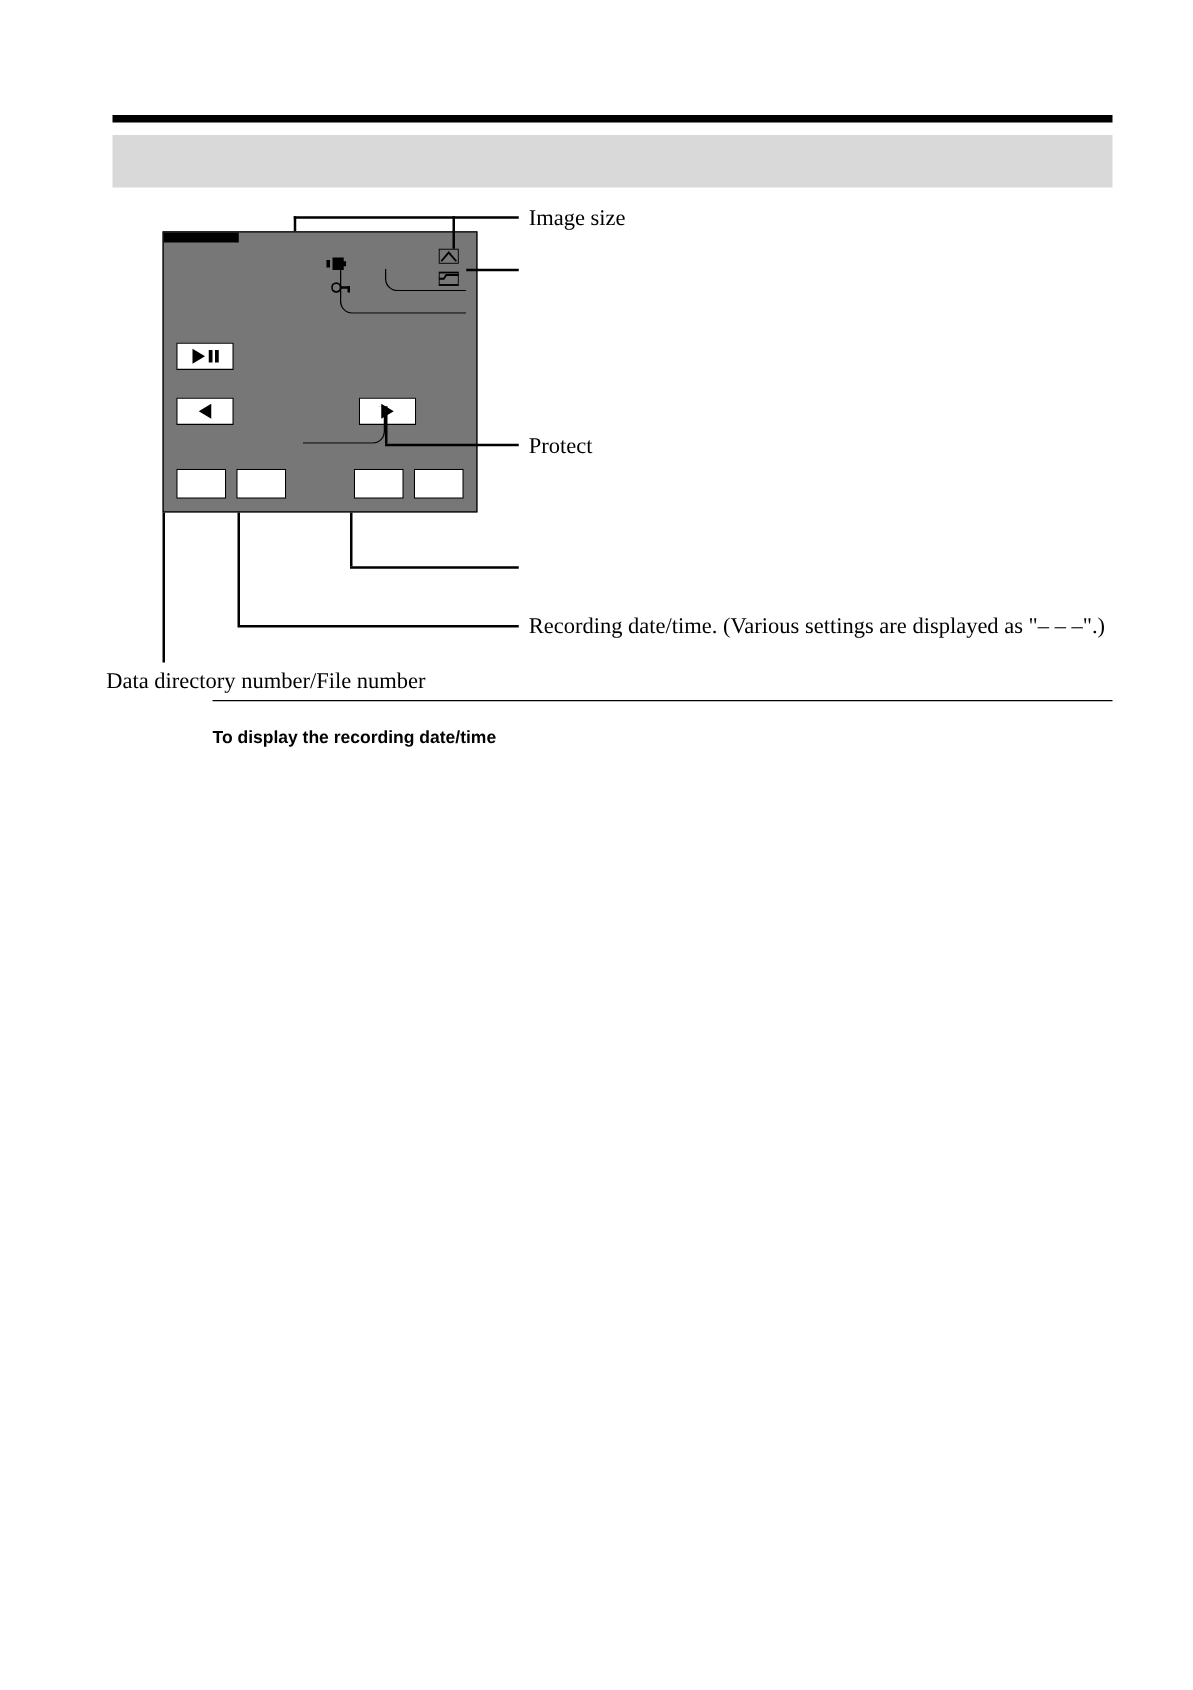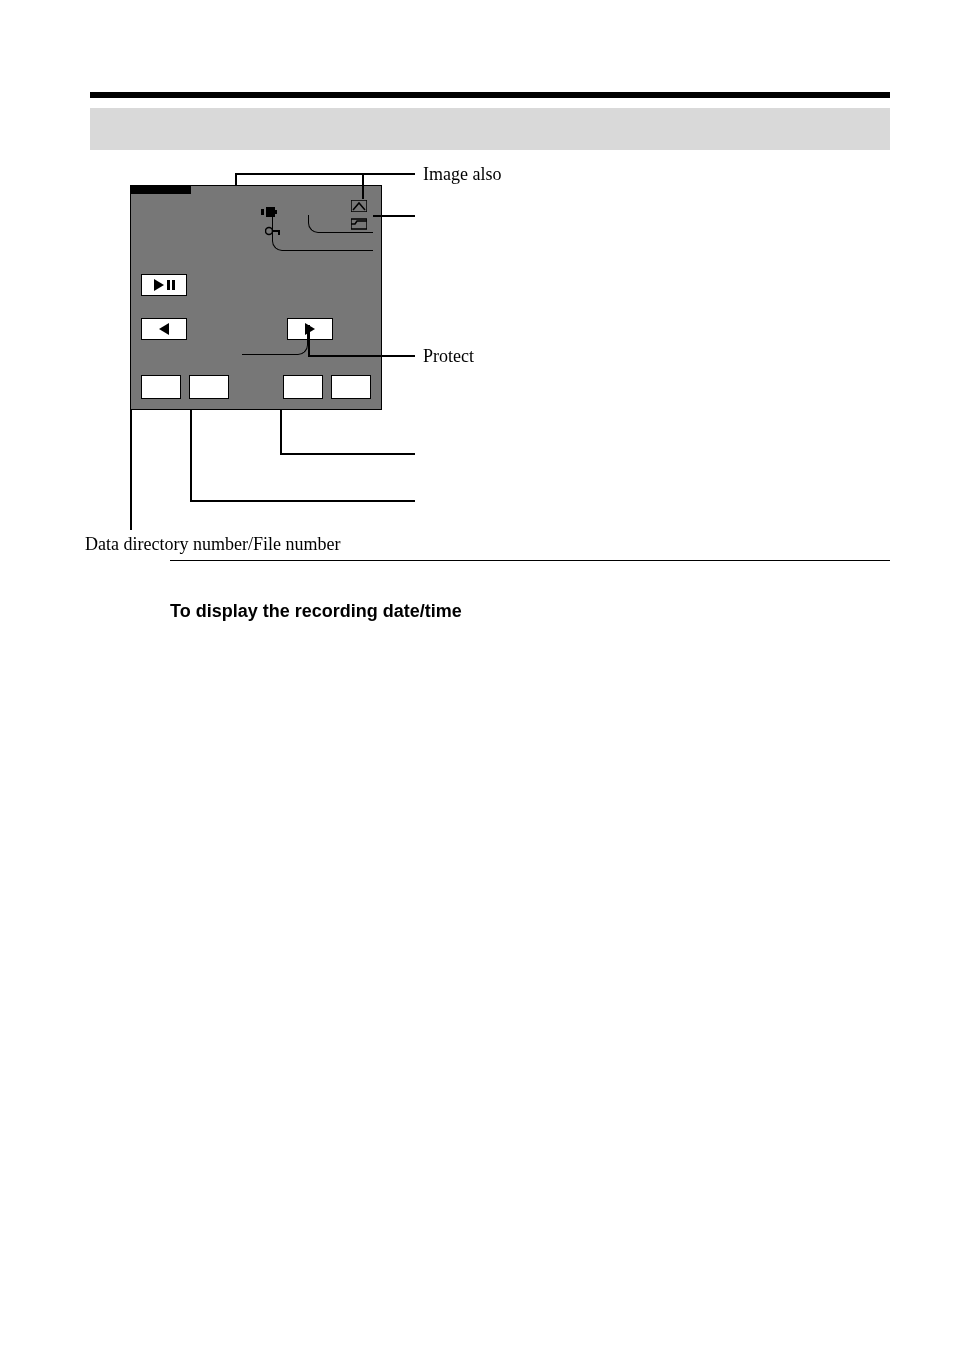--- a/index.html
+++ b/index.html
@@ -104,23 +104,22 @@
     .body-block {
       position: absolute;
       left: 170px;
       right: 64px;
       font-size: 18px;
       line-height: 1.3;
     }
     .body-block .heading {
       font-weight: bold;
       font-family: Arial, Helvetica, sans-serif;
-      font-size: 18px;
+      font-size: 14px;
       margin-bottom: 1px;
-      margin-top: 20px;
     }
     .hr-thin {
       position:absolute;
       left:170px; right:64px;
       border-top:1px solid #000;
       height:0;
     }
 
     
     .mini-ic { position:absolute; }
@@ -187,36 +186,37 @@
     <div class="btn btn-a"></div>
     <div class="btn btn-b"></div>
     <div class="btn-c"></div>
     <div class="btn btn-d"></div>
     <div class="btn btn-e"></div>
   </div>
 
   <div class="callout-line callout-v" style="left:272px; top:18px; height:26px;"></div>
   <div class="callout-line callout-h" style="left:145px; top:18px; width:180px;"></div>
   <div class="callout-line callout-v" style="left:145px; top:18px; height:12px;"></div>
-  <div class="callout-text" style="left:333px; top:8px;">Image also</div>
+  <div class="callout-text" style="left:333px; top:8px;">Image size</div>
 
   <div class="callout-line callout-h" style="left:283px; top:60px; width:42px;"></div>
   <div class="callout-curve" style="left:218px; top:60px; width:65px; height:18px;"></div>
   <div class="callout-curve" style="left:182px; top:60px; width:101px; height:36px;"></div>
 
   <div class="callout-line callout-h" style="left:218px; top:200px; width:107px;"></div>
   <div class="callout-line callout-v" style="left:218px; top:170px; height:30px;"></div>
   <div class="callout-curve" style="left:152px; top:170px; width:66px; height:30px; border-radius:0 0 10px 0; border-left:none; border-right:1.5px solid #000;"></div>
   <div class="callout-text" style="left:333px; top:190px;">Protect</div>
 
   <div class="callout-line callout-h" style="left:190px; top:298px; width:135px;"></div>
   <div class="callout-line callout-v" style="left:190px; top:255px; height:43px;"></div>
 
   <div class="callout-line callout-h" style="left:100px; top:345px; width:225px;"></div>
   <div class="callout-line callout-v" style="left:100px; top:255px; height:90px;"></div>
+  <div class="callout-text" style="left:333px; top:334px; max-width:470px;">Recording date/time. (Various settings are displayed as "– – –".)</div>
 
   <div class="callout-line callout-v" style="left:40px; top:255px; height:120px;"></div>
   <div class="callout-text" style="left:-5px; top:378px;">Data directory number/File number</div>
 </div>
 
 <div class="hr-thin" style="top:560px;"></div>
 
 <div class="body-block" style="top:580px;">
   <div class="heading">To display the recording date/time</div>
 </div>

